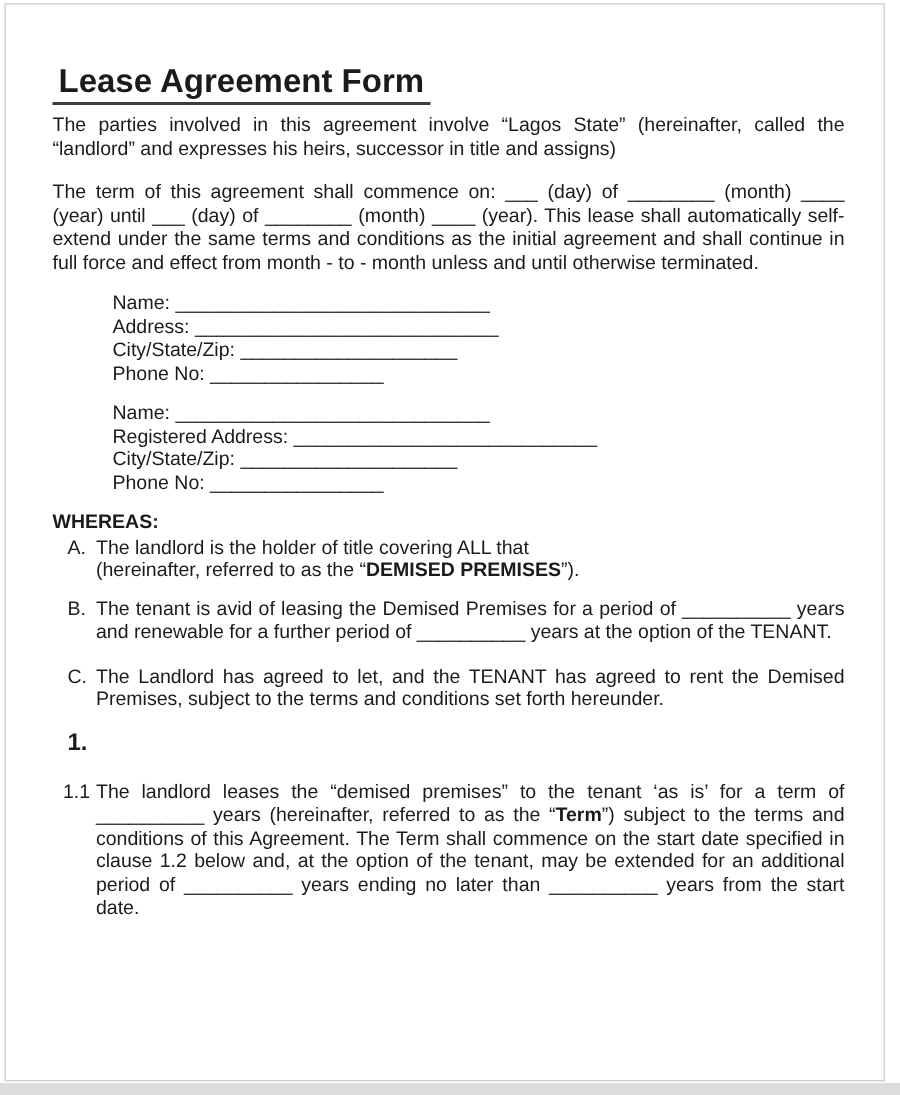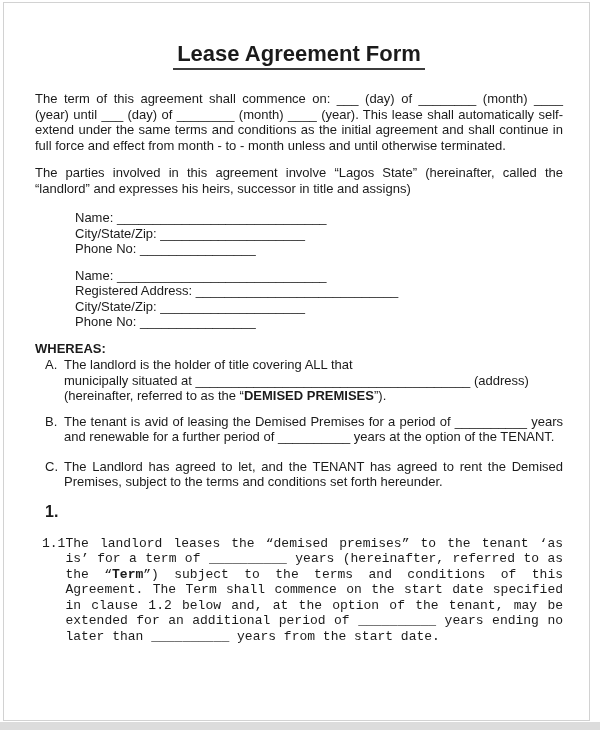--- a/index.html
+++ b/index.html
@@ -22,21 +22,21 @@
     position: absolute;
     left: 0; top: 722px;
     width: 600px; height: 8px;
     background: #dcdcdc;
   }
   .content {
     padding: 38px 26px 0 31px;
     font-size: 13px;
     line-height: 15.5px;
   }
-  .title-wrap { text-align: center; margin-bottom: 21px; }
+  .title-wrap { margin-bottom: 5px; }
   .title {
     display: inline-block;
     font-size: 22px;
     line-height: 26px;
     font-weight: bold;
     border-bottom: 2px solid #3c3c3c;
     padding: 0 4px 1px 4px;
     margin: 0;
   }
   .para { margin: 0 0 12px 0; text-align: justify; }
@@ -67,44 +67,47 @@
     font-size: 16px;
     line-height: 20px;
     font-weight: bold;
     margin: 0 0 0 10px;
     padding: 0 0 14px 0;
   }
   .sec-heading .sec-num { flex: 0 0 22px; }
   .clause {
     display: flex;
     margin: 0 0 0 7px;
-    font-family: Liberation Mono, monospace;
   }
   .clause .clause-num { flex: 0 0 22px; }
   .clause .clause-body { flex: 1; text-align: justify; }
   b { font-weight: bold; }
 </style>
 </head>
 <body>
 
 <div class="doc">
   <div class="content">
 
     <div class="title-wrap">
       <h1 class="title">Lease Agreement Form</h1>
     </div>
 
+    <p class="para parties">The parties involved in this agreement involve “Lagos State” (hereinafter, called the “landlord” and expresses his heirs, successor in title and assigns)</p>
+
     <p class="para">The term of this agreement shall commence on: ___ (day) of ________ (month) ____ (year) until ___ (day) of ________ (month) ____ (year). This lease shall automatically self-extend under the same terms and conditions as the initial agreement and shall continue in full force and effect from month - to - month unless and until otherwise terminated.</p>
-
-    <p class="para parties">The parties involved in this agreement involve “Lagos State” (hereinafter, called the “landlord” and expresses his heirs, successor in title and assigns)</p>
 
     <div class="fields">
       <div class="field-row">
         <span>Name:</span>
         <span class="blank">_____________________________</span>
+      </div>
+      <div class="field-row">
+        <span>Address:</span>
+        <span class="blank">____________________________</span>
       </div>
       <div class="field-row">
         <span>City/State/Zip:</span>
         <span class="blank">____________________</span>
       </div>
       <div class="field-row">
         <span>Phone No:</span>
         <span class="blank">________________</span>
       </div>
     </div>
@@ -128,21 +131,20 @@
         <span class="blank">________________</span>
       </div>
     </div>
 
     <div class="whereas-heading">WHEREAS:</div>
 
     <div class="list-item item-a">
       <span class="marker">A.</span>
       <div class="item-body">
         <div>The landlord is the holder of title covering ALL that</div>
-        <div><span>municipally situated at </span><span class="blank">______________________________________</span><span> (address)</span></div>
         <div><span>(hereinafter, referred to as the “</span><b>DEMISED PREMISES</b><span>”).</span></div>
       </div>
     </div>
 
     <div class="list-item item-b">
       <span class="marker">B.</span>
       <div class="item-body">The tenant is avid of leasing the Demised Premises for a period of __________ years and renewable for a further period of __________ years at the option of the TENANT.</div>
     </div>
 
     <div class="list-item item-c">

